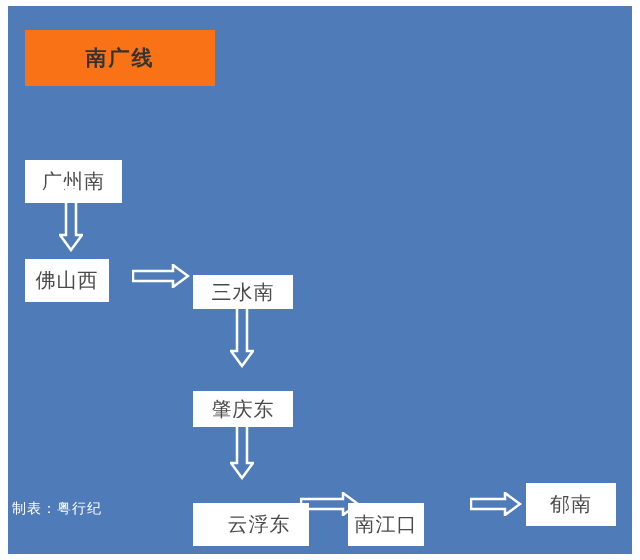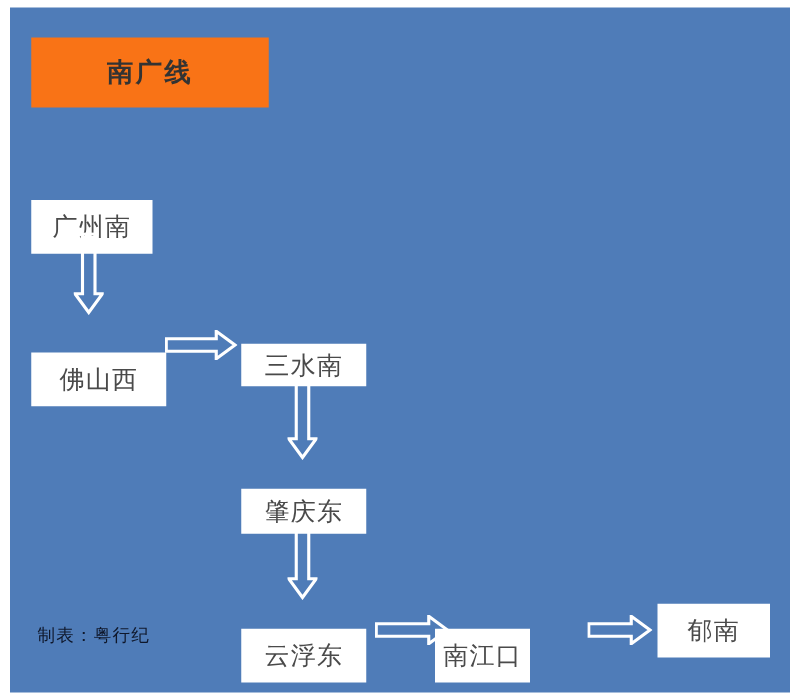--- a/index.html
+++ b/index.html
@@ -48,32 +48,32 @@
     margin-top: 20px;
   }
   .arrow svg { display: block; }
   .arrow path {
     fill: none;
     stroke: #ffffff;
     stroke-width: 2.5;
     stroke-linejoin: miter;
   }
   .credit {
-    left: 22px;
+    left: 4px;
     top: 494px;
     font-size: 14px;
-    color: #0f172a;
+    color: #ffffff;
     letter-spacing: 1px;
   }
   
   .s0 { left: 17px;  top: 134px; width: 97px;  height: 43px; }
-  .s1 { left: 17px;  top: 256px; width: 108px; height: 43px; }
+  .s1 { left: 17px;  top: 233px; width: 84px; height: 43px; }
   .s2 { left: 185px; top: 249px; width: 100px; height: 34px; }
   .s3 { left: 185px; top: 365px; width: 100px; height: 36px; }
-  .s4 { left: 185px; top: 477px; width: 100px; height: 43px; }
+  .s4 { left: 185px; top: 477px; width: 100px; height: 43px; padding-left: 16px; }
   .s5 { left: 340px; top: 477px; width: 76px; height: 43px; }
   .s6 { left: 518px; top: 457px; width: 90px;  height: 43px; justify-content: center; }
   
   .a0 { left: 51px;  top: 180px; }
   .a1 { left: 124px; top: 258px; }
   .a2 { left: 222px; top: 296px; }
   .a3 { left: 222px; top: 412px; }
   .a4 { left: 292px; top: 486px; }
   .a5 { left: 462px; top: 486px; }
 </style>

